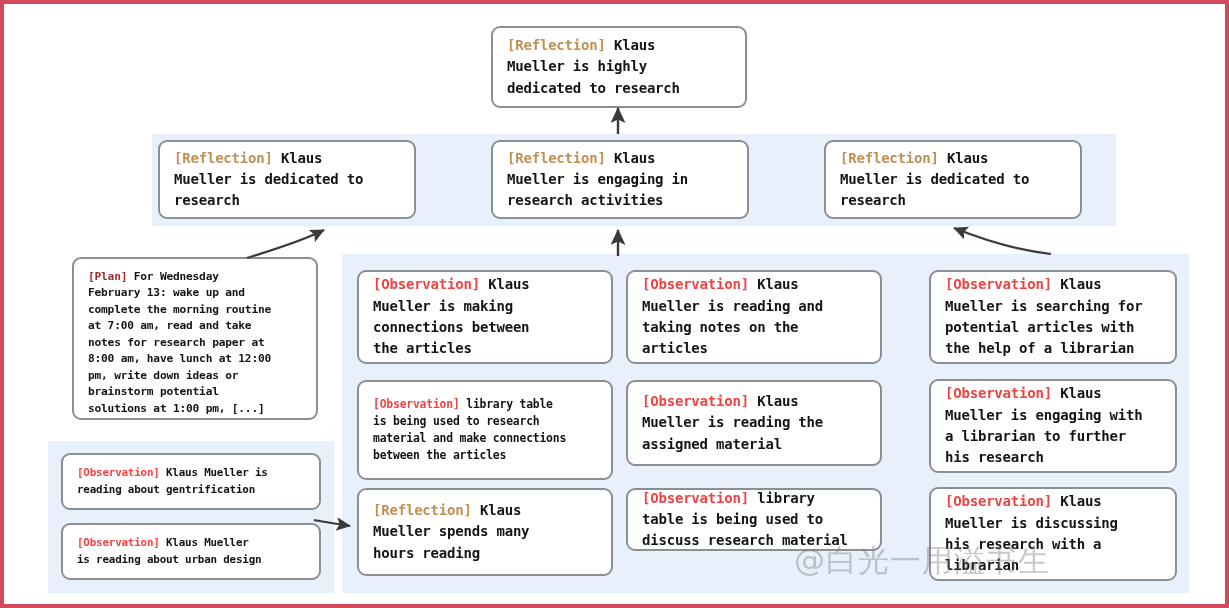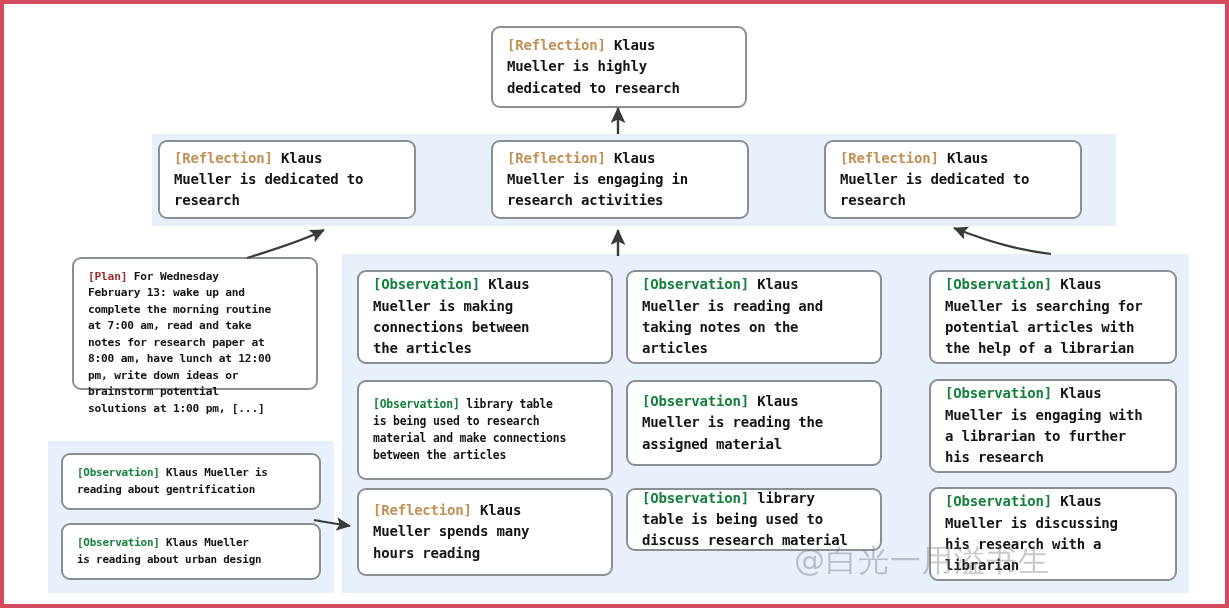--- a/index.html
+++ b/index.html
@@ -55,21 +55,21 @@
     font-size: 10.9px;
     line-height: 1.5;
   }
   .node.plan .txt {
     font-size: 11.2px;
     line-height: 1.47;
   }
 
   .tag { font-weight: bold; }
   .tag-reflection { color: #c08f54; }
-  .tag-observation { color: #15803d; }
+  .tag-observation { color: #ef4444; }
   .tag-plan { color: #9b2d30; }
 
   
   #arrows {
     position: absolute;
     left: 0; top: 0;
     width: 1229px;
     height: 608px;
     z-index: 3;
     pointer-events: none;
@@ -133,21 +133,21 @@
 Mueller is engaging in
 research activities</span></div>
   </div>
 
   <div class="node" style="left:820px; top:136px; width:258px; height:79px;">
     <div class="txt"><span class="tag tag-reflection">[Reflection]</span><span> Klaus
 Mueller is dedicated to
 research</span></div>
   </div>
 
-  <div class="node plan" style="left:68px; top:253px; width:246px; height:133px; align-items:flex-start; padding-top:10px;">
+  <div class="node plan" style="left:68px; top:253px; width:246px; height:163px; align-items:flex-start; padding-top:10px;">
     <div class="txt"><span class="tag tag-plan">[Plan]</span><span> For Wednesday
 February 13: wake up and
 complete the morning routine
 at 7:00 am, read and take
 notes for research paper at
 8:00 am, have lunch at 12:00
 pm, write down ideas or
 brainstorm potential
 solutions at 1:00 pm, [...]</span></div>
   </div>

